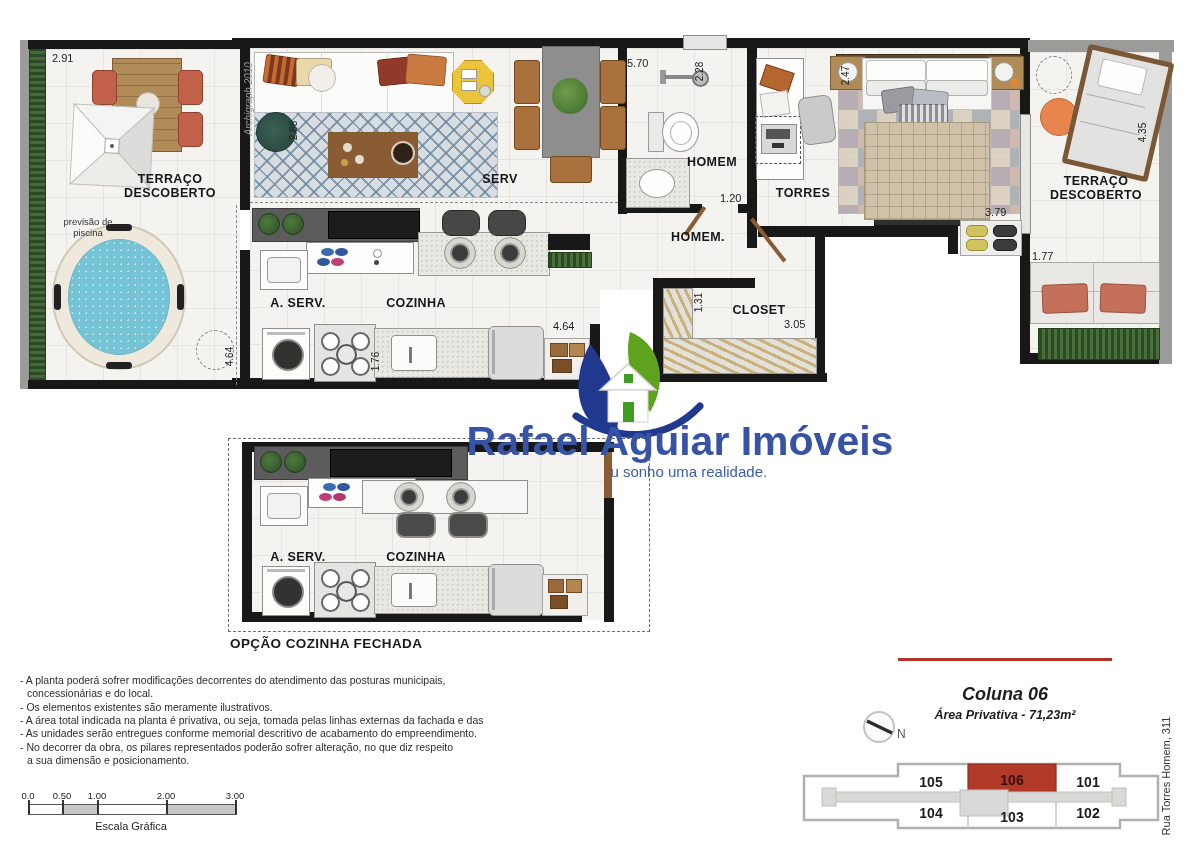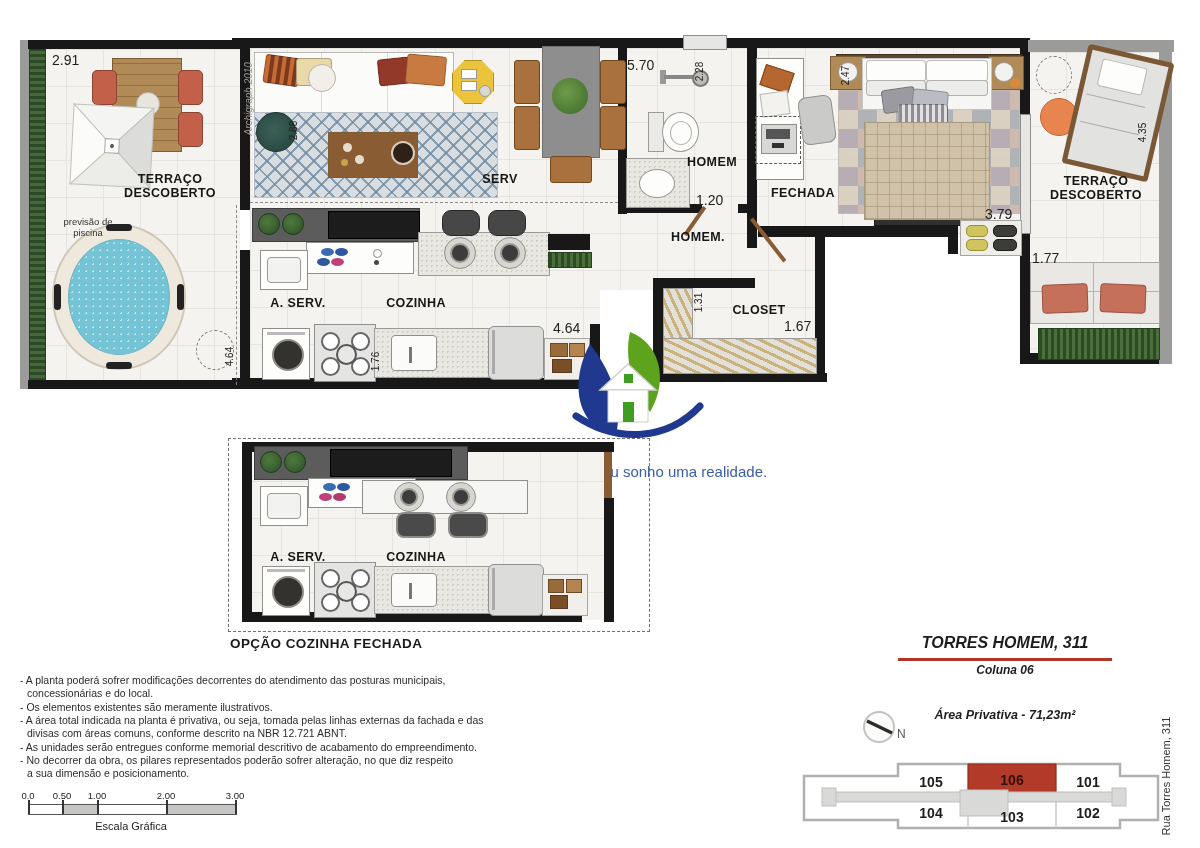--- a/index.html
+++ b/index.html
@@ -11,21 +11,21 @@
   .tile{position:absolute;background-color:#f4f3f0;
         background-image:linear-gradient(#e6e4e0 1px,transparent 1px),
                          linear-gradient(90deg,#e6e4e0 1px,transparent 1px);
         background-size:37px 37px;}
   .white-cut{position:absolute;background:#ffffff;}
   .hedge{position:absolute;background:repeating-linear-gradient(0deg,#2c4a26 0 3px,#47683a 3px 6px);border:1px solid #24401f;}
   .hedge-h{position:absolute;background:repeating-linear-gradient(90deg,#2c4a26 0 3px,#4a6e3c 3px 6px);border:1px solid #24401f;}
   .speckle{position:absolute;background-color:#e9e7e2;
            background-image:radial-gradient(#cfcdc7 1px,transparent 1px);background-size:5px 5px;
            border:1px solid #9b9a96;}
-  .dim{position:absolute;font-size:14px;color:#222;white-space:nowrap;}
+  .dim{position:absolute;font-size:11px;color:#222;white-space:nowrap;}
   .dimv{position:absolute;font-size:10px;color:#222;white-space:nowrap;transform:rotate(-90deg);}
   .rlabel{position:absolute;font-weight:bold;font-size:12.5px;color:#161616;letter-spacing:.4px;
           white-space:pre-line;text-align:center;line-height:1.15;}
   .smallnote{position:absolute;font-size:9.5px;color:#333;text-align:center;white-space:pre-line;line-height:1.2;}
   .dashline-v{position:absolute;border-left:1px dashed #8a8a8a;}
   .dashline-h{position:absolute;border-top:1px dashed #8a8a8a;}
   .dashcircle{position:absolute;border:1.5px dashed #7d7d7d;border-radius:50%;}
   .door{position:absolute;background:#8a5c33;}
   .win{position:absolute;background:#e6e6e4;border:1px solid #8f8f8d;}
   .furn{position:absolute;}
@@ -277,54 +277,55 @@
   </div>
   <div class="pillow z2" style="left:1042px;top:284px;width:44px;height:27px;background:#c4705b;border:1px solid #9a5140;transform:rotate(-2deg)"></div>
   <div class="pillow z2" style="left:1100px;top:284px;width:44px;height:27px;background:#c4705b;border:1px solid #9a5140;transform:rotate(2deg)"></div>
   <div class="hedge-h z1" style="left:1038px;top:328px;width:120px;height:30px"></div>
 
   <div class="rlabel z2" style="left:108px;top:172px;width:124px">TERRAÇO
 DESCOBERTO</div>
   <div class="rlabel z2" style="left:470px;top:172px;width:60px">SERV</div>
   <div class="rlabel z2" style="left:682px;top:155px;width:60px">HOMEM</div>
   <div class="rlabel z2" style="left:668px;top:230px;width:60px">HOMEM.</div>
-  <div class="rlabel z2" style="left:768px;top:186px;width:70px">FECHADA</div>
+  <div class="rlabel z2" style="left:768px;top:186px;width:70px">TORRES</div>
   <div class="rlabel z2" style="left:724px;top:303px;width:70px">CLOSET</div>
   <div class="rlabel z2" style="left:258px;top:296px;width:80px">A. SERV.</div>
   <div class="rlabel z2" style="left:376px;top:296px;width:80px">COZINHA</div>
   <div class="rlabel z2" style="left:1034px;top:174px;width:124px">TERRAÇO
 DESCOBERTO</div>
   <div class="smallnote z2" style="left:46px;top:216px;width:84px">previsão de
 piscina</div>
   <div class="abs z2" style="left:207px;top:89px;width:82px;font-size:10px;font-style:italic;color:#9a9a98;transform:rotate(-90deg);white-space:nowrap">Archigraph 2010</div>
 
   <div class="dim z2" style="left:52px;top:52px">2.91</div>
   <div class="dimv z2" style="left:220px;top:351px">4.64</div>
   <div class="dimv z2" style="left:284px;top:125px">2.88</div>
   <div class="dim z2" style="left:627px;top:57px">5.70</div>
   <div class="dimv z2" style="left:690px;top:66px">2.28</div>
-  <div class="dim z2" style="left:696px;top:192px">1.20</div>
+  <div class="dim z2" style="left:720px;top:192px">1.20</div>
   <div class="dimv z2" style="left:836px;top:70px">2.47</div>
   <div class="dimv z2" style="left:689px;top:297px">1.31</div>
-  <div class="dim z2" style="left:784px;top:318px">1.67</div>
+  <div class="dim z2" style="left:784px;top:318px">3.05</div>
   <div class="dim z2" style="left:985px;top:206px">3.79</div>
   <div class="dimv z2" style="left:1133px;top:127px">4.35</div>
   <div class="dim z2" style="left:1032px;top:250px">1.77</div>
   <div class="dim z2" style="left:553px;top:320px">4.64</div>
   <div class="dimv z2" style="left:366px;top:356px">1.76</div>
 
   <svg class="abs z2" style="left:546px;top:330px" width="162" height="114" viewBox="0 0 162 114">
     <path d="M70 104 C 32 100 22 54 44 14 C 64 40 78 72 70 104 Z" fill="#20398f"></path>
     <path d="M84 2 C 112 12 124 48 104 82 C 86 58 78 28 84 2 Z" fill="#5ea31e"></path>
     <path d="M30 86 C 72 114 122 110 154 76" stroke="#20398f" stroke-width="7" fill="none" stroke-linecap="round"></path>
     <polygon points="54,60 82,34 110,60" fill="#ffffff" stroke="#cfcfcb" stroke-width="1.5"></polygon>
     <rect x="62" y="60" width="40" height="32" fill="#ffffff" stroke="#cfcfcb"></rect>
     <rect x="78" y="44" width="9" height="9" fill="#3f9e22"></rect>
     <rect x="77" y="72" width="11" height="20" fill="#3f9e22"></rect>
   </svg>
+  <div class="logo-name">Rafael Aguiar Imóveis</div>
   <div class="logo-tag">Torne seu sonho uma realidade.</div>
 
   <div class="abs z3" style="left:228px;top:438px;width:420px;height:192px;border:1.5px dashed #6e6e6e;background:transparent"></div>
   <div class="tile z3" style="left:244px;top:444px;width:368px;height:176px"></div>
   <div class="wall z3" style="left:242px;top:442px;width:372px;height:10px"></div>
   <div class="wall z3" style="left:242px;top:442px;width:10px;height:180px"></div>
   <div class="wall z3" style="left:242px;top:612px;width:340px;height:10px"></div>
   <div class="wall z3" style="left:604px;top:498px;width:10px;height:124px"></div>
   <div class="door z3" style="left:604px;top:452px;width:8px;height:46px"></div>
   <div class="darkcounter z3" style="left:254px;top:446px;width:212px;height:32px"></div>
@@ -372,21 +373,20 @@
   </div>
   <div class="rlabel z4" style="left:258px;top:550px;width:80px">A. SERV.</div>
   <div class="rlabel z4" style="left:376px;top:550px;width:80px">COZINHA</div>
   <div class="abs z4" style="left:230px;top:636px;font-weight:bold;font-size:13.5px;letter-spacing:.4px">OPÇÃO COZINHA FECHADA</div>
 
   <div class="notes">
     <div>- A planta poderá sofrer modificações decorrentes do atendimento das posturas municipais,</div>
     <div class="cont">concessionárias e do local.</div>
     <div>- Os elementos existentes são meramente ilustrativos.</div>
     <div>- A área total indicada na planta é privativa, ou seja, tomada pelas linhas externas da fachada e das</div>
-    <div class="cont">divisas com áreas comuns, conforme descrito na NBR 12.721 ABNT.</div>
     <div>- As unidades serão entregues conforme memorial descritivo de acabamento do empreendimento.</div>
     <div>- No decorrer da obra, os pilares representados poderão sofrer alteração, no que diz respeito</div>
     <div class="cont">a sua dimensão e posicionamento.</div>
   </div>
 
   <div>
     <div class="sb-label" style="left:15px;top:790px">0.0</div>
     <div class="sb-label" style="left:49px;top:790px">0.50</div>
     <div class="sb-label" style="left:84px;top:790px">1.00</div>
     <div class="sb-label" style="left:153px;top:790px">2.00</div>
@@ -396,23 +396,22 @@
     <div class="sb-seg" style="left:97px;top:804px;width:69px;background:#fdfdfd"></div>
     <div class="sb-seg" style="left:166px;top:804px;width:69px;background:#c6c6c4"></div>
     <div class="sb-tick" style="left:28px;top:800px"></div>
     <div class="sb-tick" style="left:62px;top:800px"></div>
     <div class="sb-tick" style="left:97px;top:800px"></div>
     <div class="sb-tick" style="left:166px;top:800px"></div>
     <div class="sb-tick" style="left:235px;top:800px"></div>
     <div class="abs" style="left:61px;top:820px;width:140px;text-align:center;font-size:11px;color:#222">Escala Gráfica</div>
   </div>
 
-  <div class="info-line" style="top:634px;font-size:16px">TORRES HOMEM, 311</div>
   <div class="abs" style="left:898px;top:658px;width:214px;height:3px;background:#b23327"></div>
-  <div class="info-line" style="top:663px;font-size:12px">Coluna 06</div>
+  <div class="info-line" style="top:684px;font-size:18px">Coluna 06</div>
   <div class="info-line" style="top:708px;font-size:12.5px">Área Privativa - 71,23m²</div>
 
   <svg class="abs" style="left:858px;top:704px" width="58" height="48" viewBox="0 0 58 48">
     <circle cx="21" cy="23" r="15" fill="#fbfbfa" stroke="#c2c2c0" stroke-width="2"></circle>
     <line x1="9" y1="17" x2="34" y2="29" stroke="#2c2c2c" stroke-width="3.5"></line>
     <text x="39" y="34" font-size="12" fill="#555" font-family="Liberation Sans, sans-serif">N</text>
   </svg>
 
   <svg class="abs" style="left:798px;top:750px" width="366" height="92" viewBox="0 0 366 92">
     <path d="M6 26 H100 V14 H322 V26 H360 V70 H322 V78 H100 V70 H6 Z" fill="#ffffff" stroke="#b0b0ae" stroke-width="2.5"></path>

